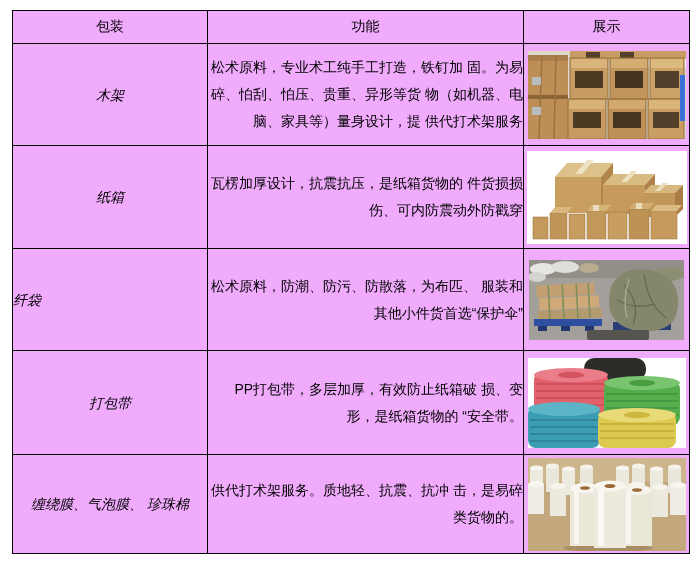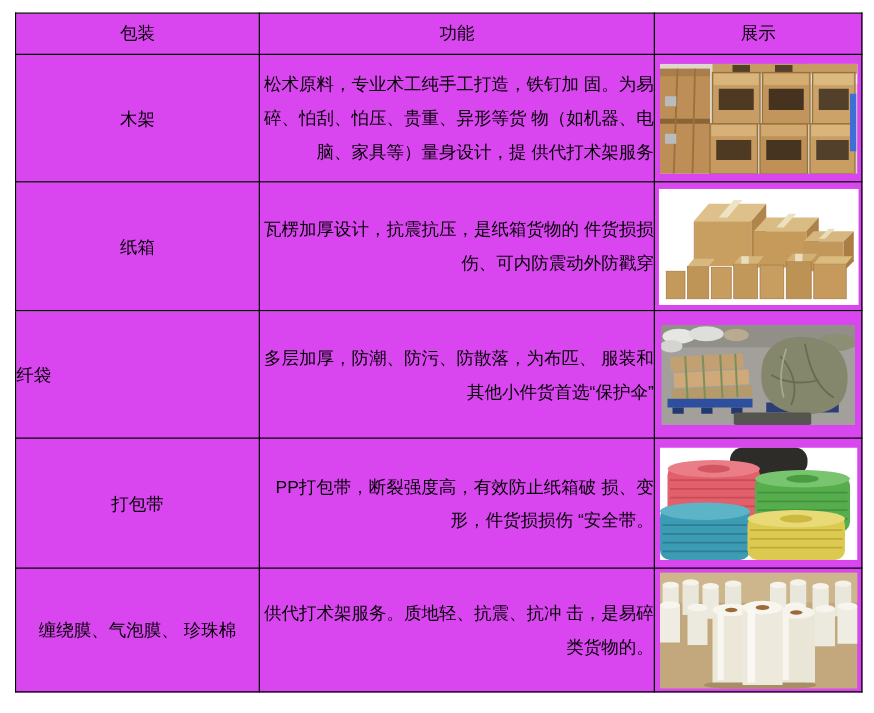--- a/index.html
+++ b/index.html
@@ -13,24 +13,24 @@
     table-layout:fixed;
     width:677px;
     margin:10px 0 0 12px;
   }
   table.pack-table td,table.pack-table th{
     border:1px solid #000;
     font-weight:normal;
     font-size:14px;
     padding:0;
     vertical-align:middle;
-    background:#d946ef;
+    background:#f0abfc;
   }
   th.hdr{height:32px;text-align:center;}
-  td.type-cell{text-align:center;line-height:24px;padding:0 6px;}
+  td.type-cell{text-align:center;line-height:24px;padding:0 6px;font-style:italic;}
   td.func-cell{text-align:right;padding:2px 10px 2px 9px;line-height:27px;}
   td.img-cell{text-align:left;}
   td.img-cell svg{display:block;margin:0 auto;}
   tr.r1{height:102px;}
   tr.r2{height:103px;}
   tr.r3{height:102px;}
   tr.r4{height:104px;}
   tr.r5{height:99px;}
 </style>
 </head>
@@ -135,21 +135,21 @@
         <polygon points="102,58 107,52 127,52 122,58" fill="#d2b074"></polygon>
         <polygon points="124,60 129,54 155,54 150,60" fill="#dabb80"></polygon>
         <rect x="66" y="54" width="6" height="6" fill="#e9ddbc"></rect>
         <rect x="109" y="52" width="6" height="6" fill="#e9ddbc"></rect>
       </svg>
     </td>
   </tr>
 
   <tr class="r3">
     <td class="img-cell type-cell">纤袋</td>
-    <td class="func-cell">多层加厚，防潮、防污、防散落，为布匹、 服装和其他小件货首选“保护伞”</td>
+    <td class="func-cell">松术原料，防潮、防污、防散落，为布匹、 服装和其他小件货首选“保护伞”</td>
     <td class="img-cell">
       <svg width="155" height="80" viewBox="0 0 155 80">
         <rect width="155" height="80" fill="#a3a09b"></rect>
         <rect width="155" height="18" fill="#928f89"></rect>
 
         <ellipse cx="14" cy="9" rx="13" ry="6" fill="#e6e6e3"></ellipse>
         <ellipse cx="36" cy="7" rx="14" ry="6" fill="#dededa"></ellipse>
         <ellipse cx="8" cy="17" rx="9" ry="5" fill="#d4d4d0"></ellipse>
         <ellipse cx="60" cy="8" rx="10" ry="5" fill="#b9ab90"></ellipse>
 
@@ -170,21 +170,21 @@
         <path d="M95,25 C105,35 110,50 104,64 M115,15 C118,33 124,50 138,58 M88,40 C98,46 112,48 126,44" stroke="#686a52" stroke-width="1.4" fill="none"></path>
         <path d="M100,19 C96,32 94,44 98,58" stroke="#a7a98c" stroke-width="1.4" fill="none"></path>
 
         <rect x="58" y="70" width="62" height="10" rx="2" fill="#55544f"></rect>
       </svg>
     </td>
   </tr>
 
   <tr class="r4">
     <td class="type-cell">打包带</td>
-    <td class="func-cell">PP打包带，断裂强度高，有效防止纸箱破 损、变形，件货损损伤 “安全带。</td>
+    <td class="func-cell">PP打包带，多层加厚，有效防止纸箱破 损、变形，是纸箱货物的 “安全带。</td>
     <td class="img-cell">
       <svg width="158" height="90" viewBox="0 0 158 90">
         <rect width="158" height="90" fill="#ffffff"></rect>
 
         <rect x="56" y="0" width="62" height="22" rx="10" fill="#2e2c28"></rect>
 
         <rect x="6" y="14" width="74" height="42" rx="8" fill="#e2606b"></rect>
         <path d="M8 26 H78 M8 33 H78 M8 40 H78 M8 47 H78" stroke="#c84b57" stroke-width="1.4"></path>
         <ellipse cx="43" cy="17" rx="37" ry="7" fill="#ea7d87"></ellipse>
         <ellipse cx="43" cy="17" rx="13" ry="3.2" fill="#d35560"></ellipse>

